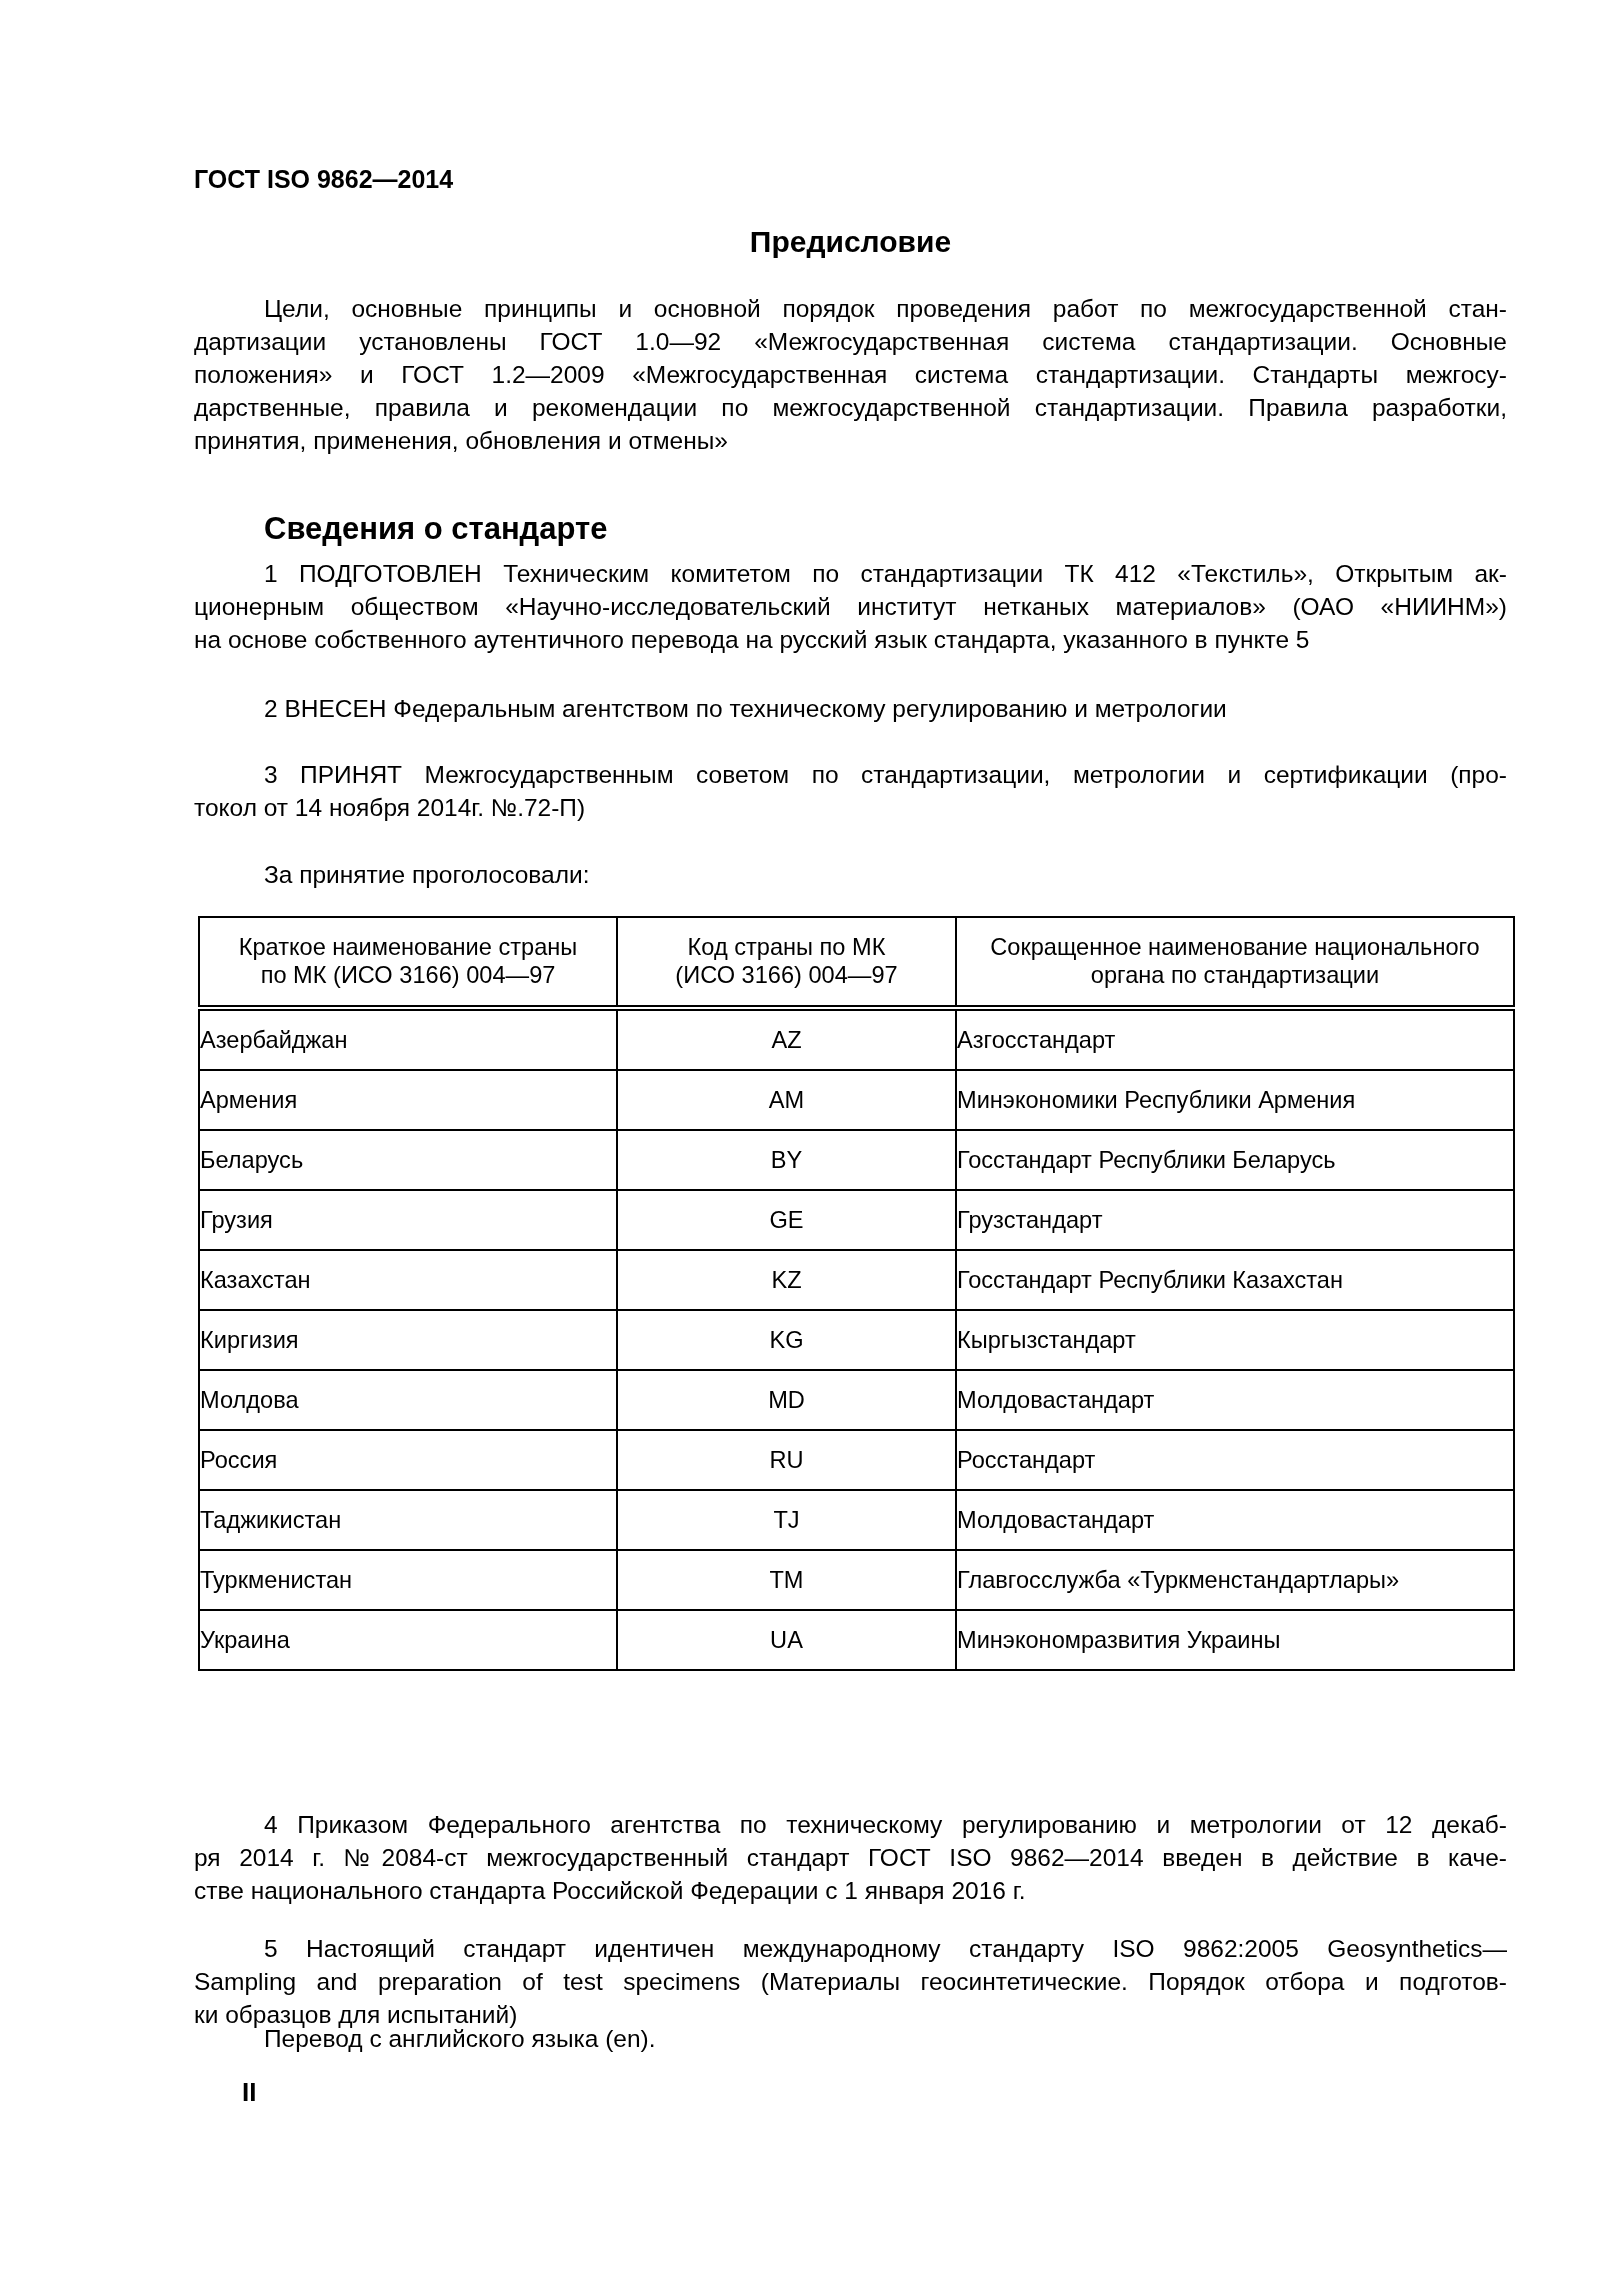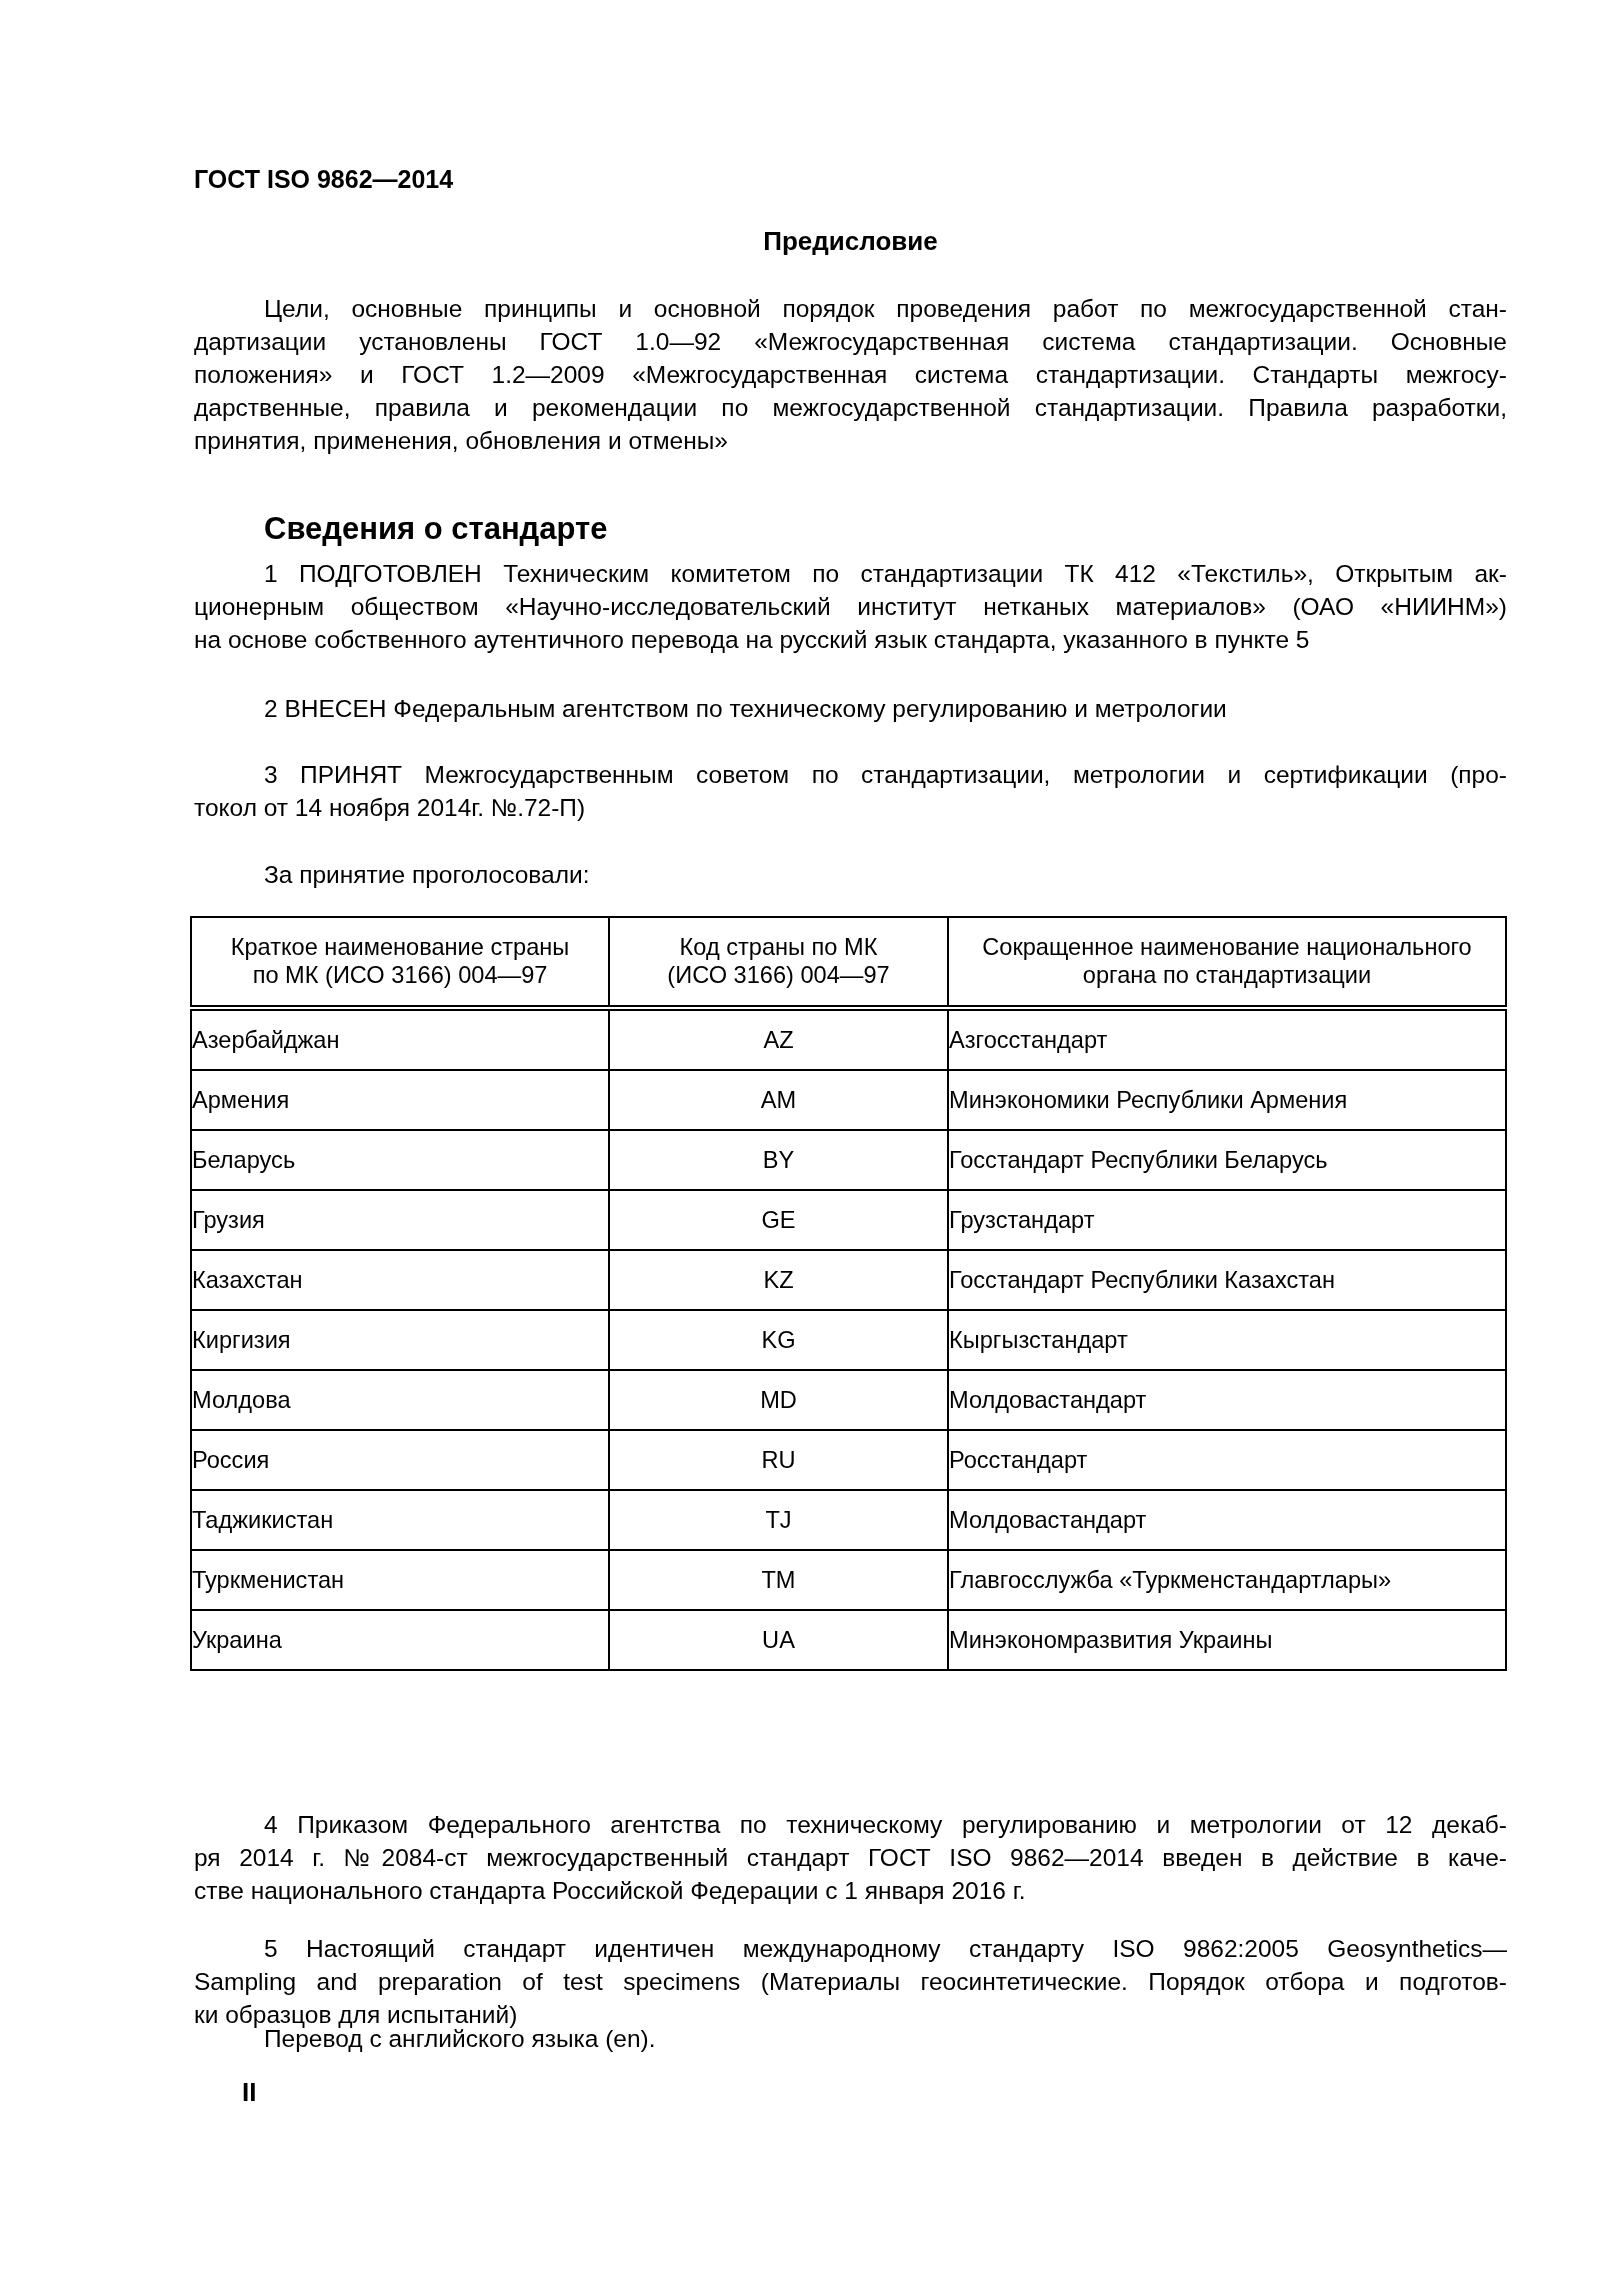--- a/index.html
+++ b/index.html
@@ -2,33 +2,33 @@
 <html style="font-size:10.5px"><head>
 <meta charset="utf-8">
 <style>
   html, body { margin: 0; padding: 0; background: #ffffff; }
   body {
     width: 1623px; height: 2295px; position: relative; overflow: hidden;
     font-family: "Liberation Sans", sans-serif; color: #000000;
   }
   .abs { position: absolute; }
   .doc-code { left: 194px; top: 165px; font-size: 25px; font-weight: bold; line-height: 29px; white-space: nowrap; }
-  .h-preface { left: 194px; width: 1313px; top: 222px; font-size: 26px; font-weight: bold; text-align: center; line-height: 39px; }
+  .h-preface { left: 194px; width: 1313px; top: 222px; font-size: 30px; font-weight: bold; text-align: center; line-height: 39px; }
   .para {
     left: 194px; width: 1313px; font-size: 24.5px; line-height: 33px;
     text-align: justify; text-indent: 70px; hyphens: manual;
   }
   .h-info { left: 264px; top: 486px; font-size: 31px; font-weight: bold; line-height: 38px; white-space: nowrap; margin-top: 24px; }
   .line { display: block; text-align: justify; text-align-last: justify; }
   .line.last { text-align-last: left; }
   .indent { padding-left: 70px; }
   .single { left: 264px; font-size: 24.5px; line-height: 33px; white-space: nowrap; }
 
   table.vote {
-    position: absolute; left: 190px; top: 916px; width: 1315px;
+    position: absolute; left: 198px; top: 916px; width: 1315px;
     border-collapse: collapse; table-layout: fixed;
     font-size: 23.6px; line-height: 29px;
   }
   table.vote td, table.vote th {
     border: 2.6px solid #000; padding: 0; vertical-align: middle; font-weight: normal;
   }
   table.vote th { height: 87px; text-align: center; line-height: 27.5px; }
   table.vote thead tr th { border-bottom: 6.5px double #000; }
   table.vote td { height: 58px; }
   td.c-name { padding-left: 48px; text-align: left; }

